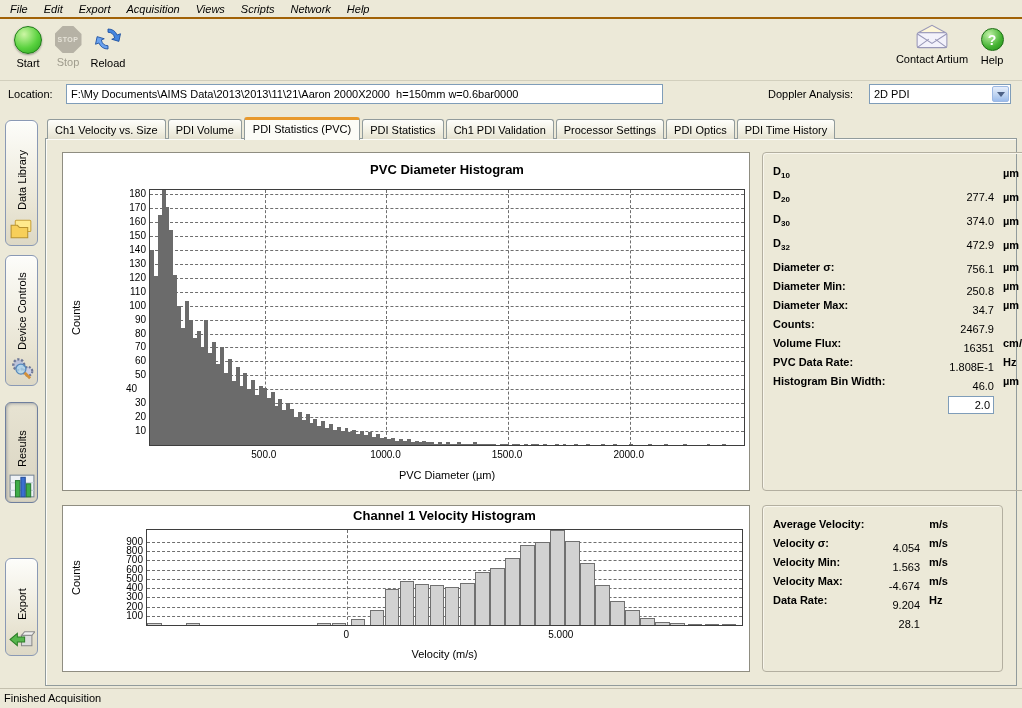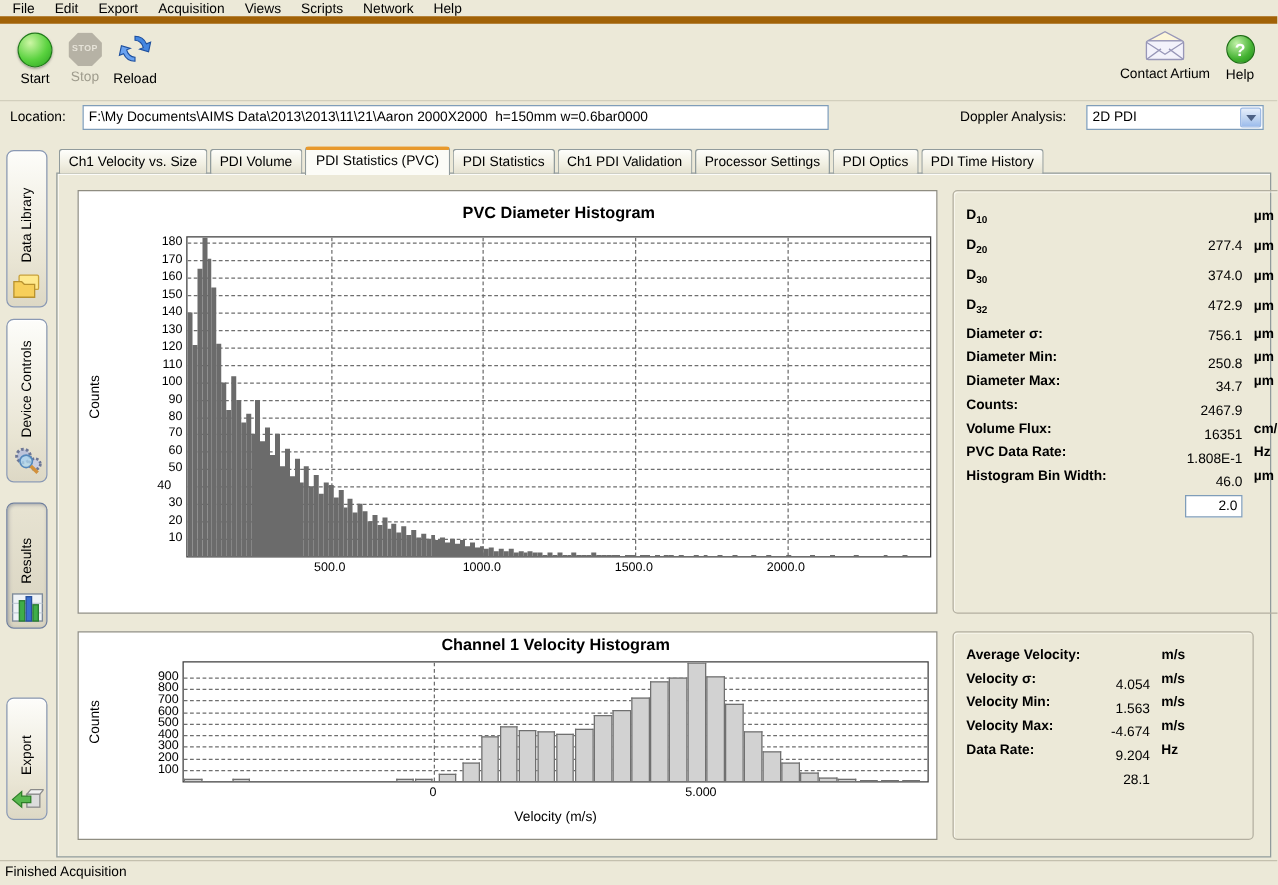--- a/index.html
+++ b/index.html
@@ -1,21 +1,21 @@
 <!DOCTYPE html>
 <html><head>
 <meta charset="utf-8">
 <style>
   * { margin:0; padding:0; box-sizing:border-box; }
   html,body { width:1022px; height:708px; }
   body { font-family:"Liberation Sans",sans-serif; font-size:11px; background:#ece9d8; color:#000; overflow:hidden; }
   #window { position:relative; width:1022px; height:708px; background:#ece9d8; }
 
   
-  #menubar { position:absolute; top:0; left:0; right:0; height:19px; display:flex; align-items:center; padding-left:2px; border-bottom:6px solid #a16207; }
+  #menubar { position:absolute; top:0; left:0; right:0; height:19px; display:flex; align-items:center; padding-left:2px; border-bottom:2px solid #a16207;font-style:italic; }
   .menu-item { padding:2px 8px; cursor:default; }
 
   
   #toolbar { position:absolute; top:20px; left:0; right:0; height:61px; border-bottom:1px solid #d2cfbd; }
   .tool { position:absolute; top:4px; text-align:center; cursor:default; }
   .tool .tool-label { margin-top:3px; }
   .tool.disabled .tool-label { color:#9f9c8d; }
   .ic-start { width:28px; height:28px; margin:2px auto 0; border-radius:50%;
     background:radial-gradient(circle at 35% 28%, #cdf6a5, #5ad23f 55%, #27a01e);
     border:1px solid #1f7a18; box-shadow:0 1px 2px rgba(0,0,0,.35); }
@@ -365,20 +365,21 @@
               <div class="bar" style="left: 435.892px; width: 3.89189px; height: 1.39344px; background: rgb(107, 107, 107);"></div>
               <div class="bar" style="left: 451.459px; width: 3.89189px; height: 1.39344px; background: rgb(107, 107, 107);"></div>
               <div class="bar" style="left: 463.135px; width: 3.89189px; height: 1.39344px; background: rgb(107, 107, 107);"></div>
               <div class="bar" style="left: 478.703px; width: 3.89189px; height: 1.39344px; background: rgb(107, 107, 107);"></div>
               <div class="bar" style="left: 498.162px; width: 3.89189px; height: 1.39344px; background: rgb(107, 107, 107);"></div>
               <div class="bar" style="left: 513.73px; width: 3.89189px; height: 1.39344px; background: rgb(107, 107, 107);"></div>
               <div class="bar" style="left: 533.189px; width: 3.89189px; height: 1.39344px; background: rgb(107, 107, 107);"></div>
               <div class="bar" style="left: 556.541px; width: 3.89189px; height: 1.39344px; background: rgb(107, 107, 107);"></div>
               <div class="bar" style="left: 572.108px; width: 3.89189px; height: 1.39344px; background: rgb(107, 107, 107);"></div>
             </div>
+          <div class="xlab">PVC Diameter (µm)</div>
         <span class="ytick" style="left: 83px; top: 278.066px;">10</span>
             <span class="ytick" style="left: 83px; top: 264.131px;">20</span>
             <span class="ytick" style="left: 83px; top: 250.197px;">30</span>
             <span class="ytick" style="left: 74px; top: 236.262px;">40</span>
             <span class="ytick" style="left: 83px; top: 222.328px;">50</span>
             <span class="ytick" style="left: 83px; top: 208.393px;">60</span>
             <span class="ytick" style="left: 83px; top: 194.459px;">70</span>
             <span class="ytick" style="left: 83px; top: 180.525px;">80</span>
             <span class="ytick" style="left: 83px; top: 166.59px;">90</span>
             <span class="ytick" style="left: 83px; top: 152.656px;">100</span>

